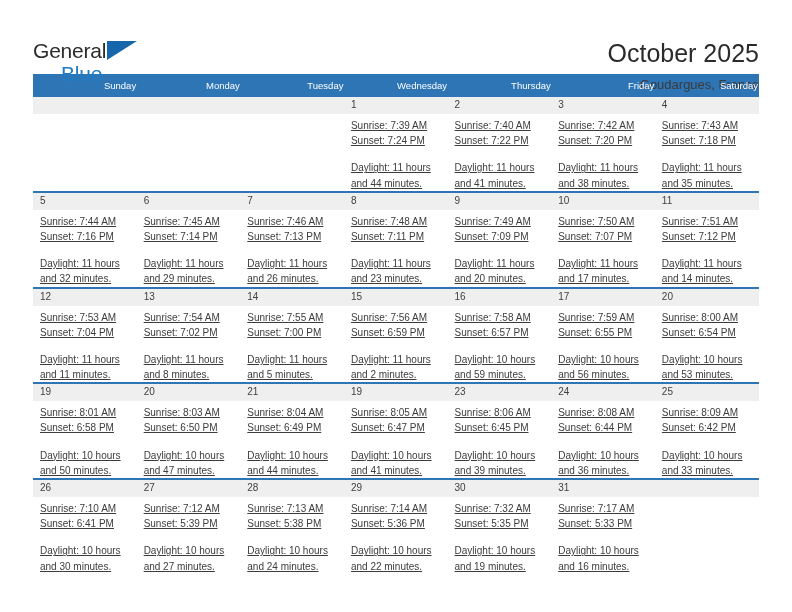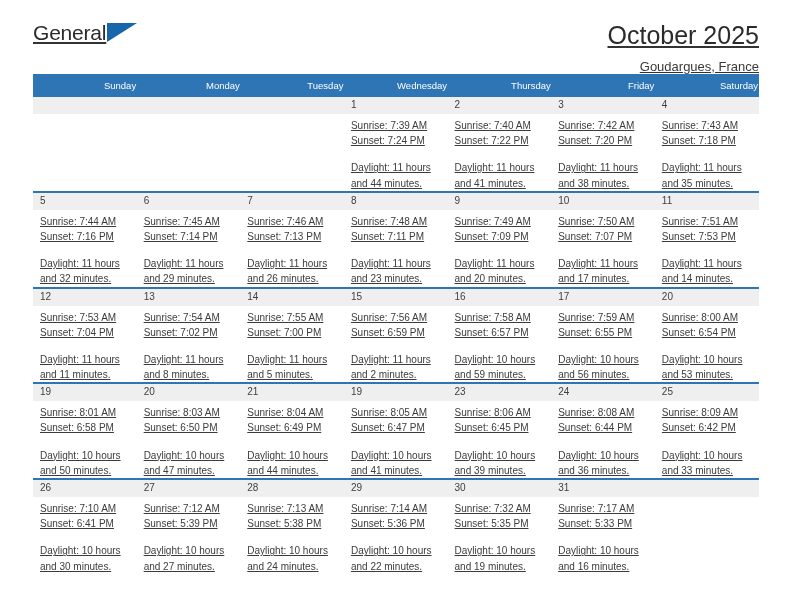--- a/index.html
+++ b/index.html
@@ -20,22 +20,21 @@
     padding: 0 33px;
     position: relative;
   }
 
   
   .masthead {
     display: flex;
     align-items: flex-start;
     justify-content: space-between;
     height: 74px;
-    padding-top: 22px;
-    text-decoration: underline;
+    padding-top: 40px;
   }
 
   .brand {
     position: relative;
     width: 130px;
     height: 48px;
   }
   .brand-general {
     font-size: 21px;
     color: #2b2b2b;
@@ -123,20 +122,21 @@
 </head>
 <body>
 
 <div class="page">
 
   <div class="masthead">
 
     <div class="brand">
       <span class="brand-general">General</span>
       <span class="brand-triangle"></span>
+      <span class="brand-blue">Blue</span>
     </div>
 
     <div class="titleblock">
       <div class="cal-title">October 2025</div>
       <div class="cal-subtitle">Goudargues, France</div>
     </div>
 
   </div>
 
   <table class="calendar">
@@ -241,21 +241,21 @@
             <div class="dayinfo">
               <div>Sunrise: 7:50 AM</div>
               <div>Sunset: 7:07 PM</div>
               <div class="daylight">Daylight: 11 hours and 17 minutes.</div>
             </div>
           </td>
           <td class="daycell">
             <div class="daynum">11</div>
             <div class="dayinfo">
               <div>Sunrise: 7:51 AM</div>
-              <div>Sunset: 7:53 PM</div>
+              <div>Sunset: 7:12 PM</div>
               <div class="daylight">Daylight: 11 hours and 14 minutes.</div>
             </div>
           </td>
         </tr>
         <tr class="weekrow">
           <td class="daycell">
             <div class="daynum">12</div>
             <div class="dayinfo">
               <div>Sunrise: 7:53 AM</div>
               <div>Sunset: 7:04 PM</div>

